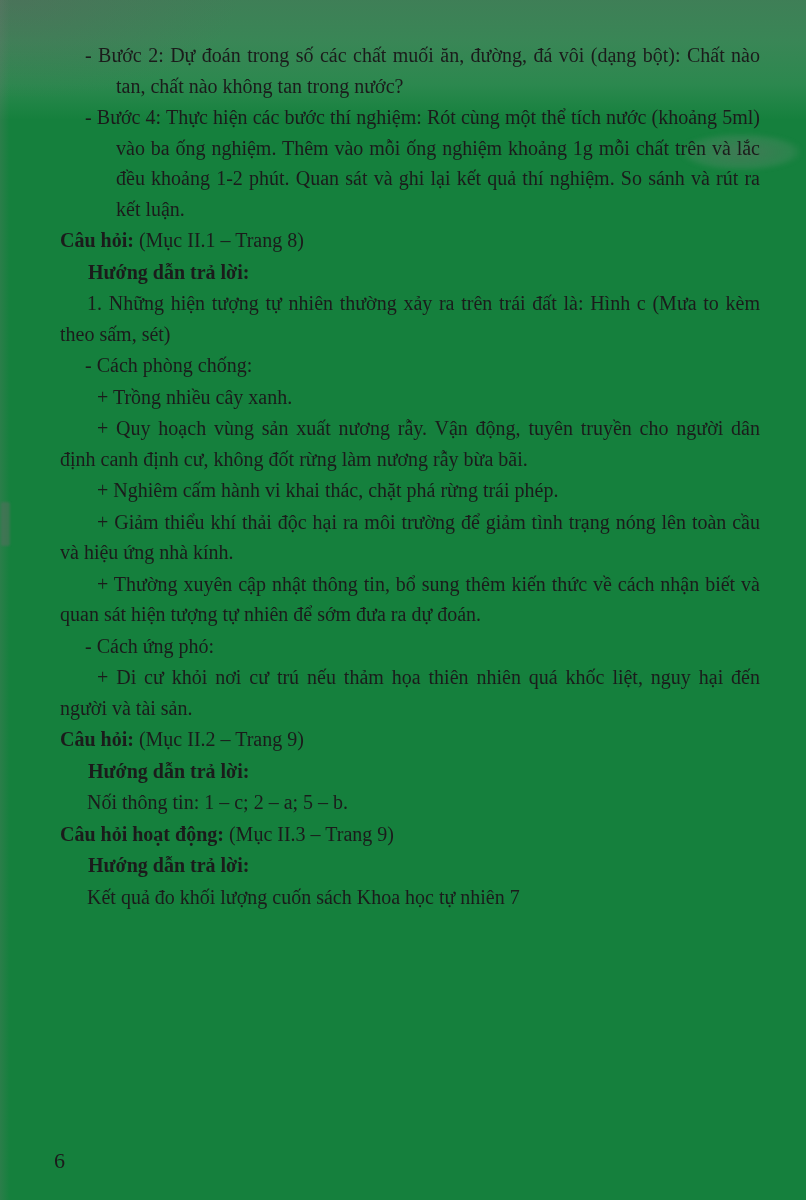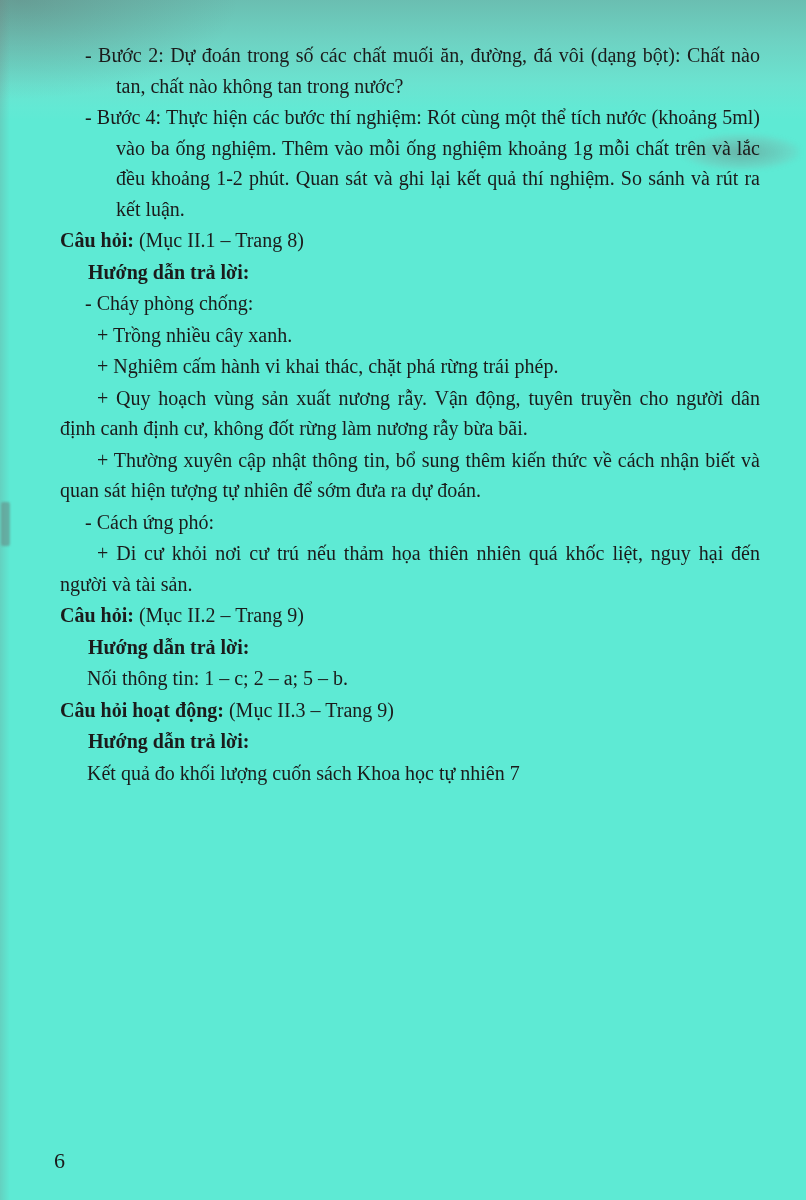--- a/index.html
+++ b/index.html
@@ -2,21 +2,21 @@
 <html><head>
 <meta charset="utf-8">
 <style>
   html, body { margin: 0; padding: 0; }
   body { background: #e8e8e6; }
   .page {
     position: relative;
     width: 806px;
     height: 1200px;
     margin: 0 auto;
-    background: #5eead4;
+    background: #15803d;
     overflow: hidden;
     font-family: "Liberation Serif", "DejaVu Serif", serif;
     color: #1b1b1b;
   }
   
   .scan-top {
     position: absolute; top: 0; left: 0; right: 0; height: 120px;
     background: linear-gradient(180deg,
       rgba(125,125,125,0.40) 0%,
       rgba(150,150,150,0.28) 35%,
@@ -83,24 +83,26 @@
   <div class="scan-corner"></div>
   <div class="scan-smudge"></div>
   <div class="scan-left"></div>
   <div class="scan-mark"></div>
 
   <div class="content">
       <p class="step"><span>- Bước 2: Dự đoán trong số các chất muối ăn, đường, đá vôi (dạng bột): Chất nào tan, chất nào không tan trong nước?</span></p>
       <p class="step"><span>- Bước 4: Thực hiện các bước thí nghiệm: Rót cùng một thể tích nước (khoảng 5ml) vào ba ống nghiệm. Thêm vào mỗi ống nghiệm khoảng 1g mỗi chất trên và lắc đều khoảng 1-2 phút. Quan sát và ghi lại kết quả thí nghiệm. So sánh và rút ra kết luận.</span></p>
       <p class="heading"><span class="b">Câu hỏi:</span><span> (Mục II.1 – Trang 8)</span></p>
       <p class="guide"><span>Hướng dẫn trả lời:</span></p>
-      <p class="dash"><span>- Cháy phòng chống:</span></p>
+      <p class="indent"><span>1. Những hiện tượng tự nhiên thường xảy ra trên trái đất là: Hình c (Mưa to kèm theo sấm, sét)</span></p>
+      <p class="dash"><span>- Cách phòng chống:</span></p>
       <p class="plus"><span>+ Trồng nhiều cây xanh.</span></p>
+      <p class="plus"><span>+ Quy hoạch vùng sản xuất nương rẫy. Vận động, tuyên truyền cho người dân định canh định cư, không đốt rừng làm nương rẫy bừa bãi.</span></p>
       <p class="plus"><span>+ Nghiêm cấm hành vi khai thác, chặt phá rừng trái phép.</span></p>
-      <p class="plus"><span>+ Quy hoạch vùng sản xuất nương rẫy. Vận động, tuyên truyền cho người dân định canh định cư, không đốt rừng làm nương rẫy bừa bãi.</span></p>
+      <p class="plus"><span>+ Giảm thiểu khí thải độc hại ra môi trường để giảm tình trạng nóng lên toàn cầu và hiệu ứng nhà kính.</span></p>
       <p class="plus"><span>+ Thường xuyên cập nhật thông tin, bổ sung thêm kiến thức về cách nhận biết và quan sát hiện tượng tự nhiên để sớm đưa ra dự đoán.</span></p>
       <p class="dash"><span>- Cách ứng phó:</span></p>
       <p class="plus"><span>+ Di cư khỏi nơi cư trú nếu thảm họa thiên nhiên quá khốc liệt, nguy hại đến người và tài sản.</span></p>
       <p class="heading"><span class="b">Câu hỏi:</span><span> (Mục II.2 – Trang 9)</span></p>
       <p class="guide"><span>Hướng dẫn trả lời:</span></p>
       <p class="indent"><span>Nối thông tin: 1 – c; 2 – a; 5 – b.</span></p>
       <p class="heading"><span class="b">Câu hỏi hoạt động:</span><span> (Mục II.3 – Trang 9)</span></p>
       <p class="guide"><span>Hướng dẫn trả lời:</span></p>
       <p class="indent"><span>Kết quả đo khối lượng cuốn sách Khoa học tự nhiên 7</span></p>
     </div>

